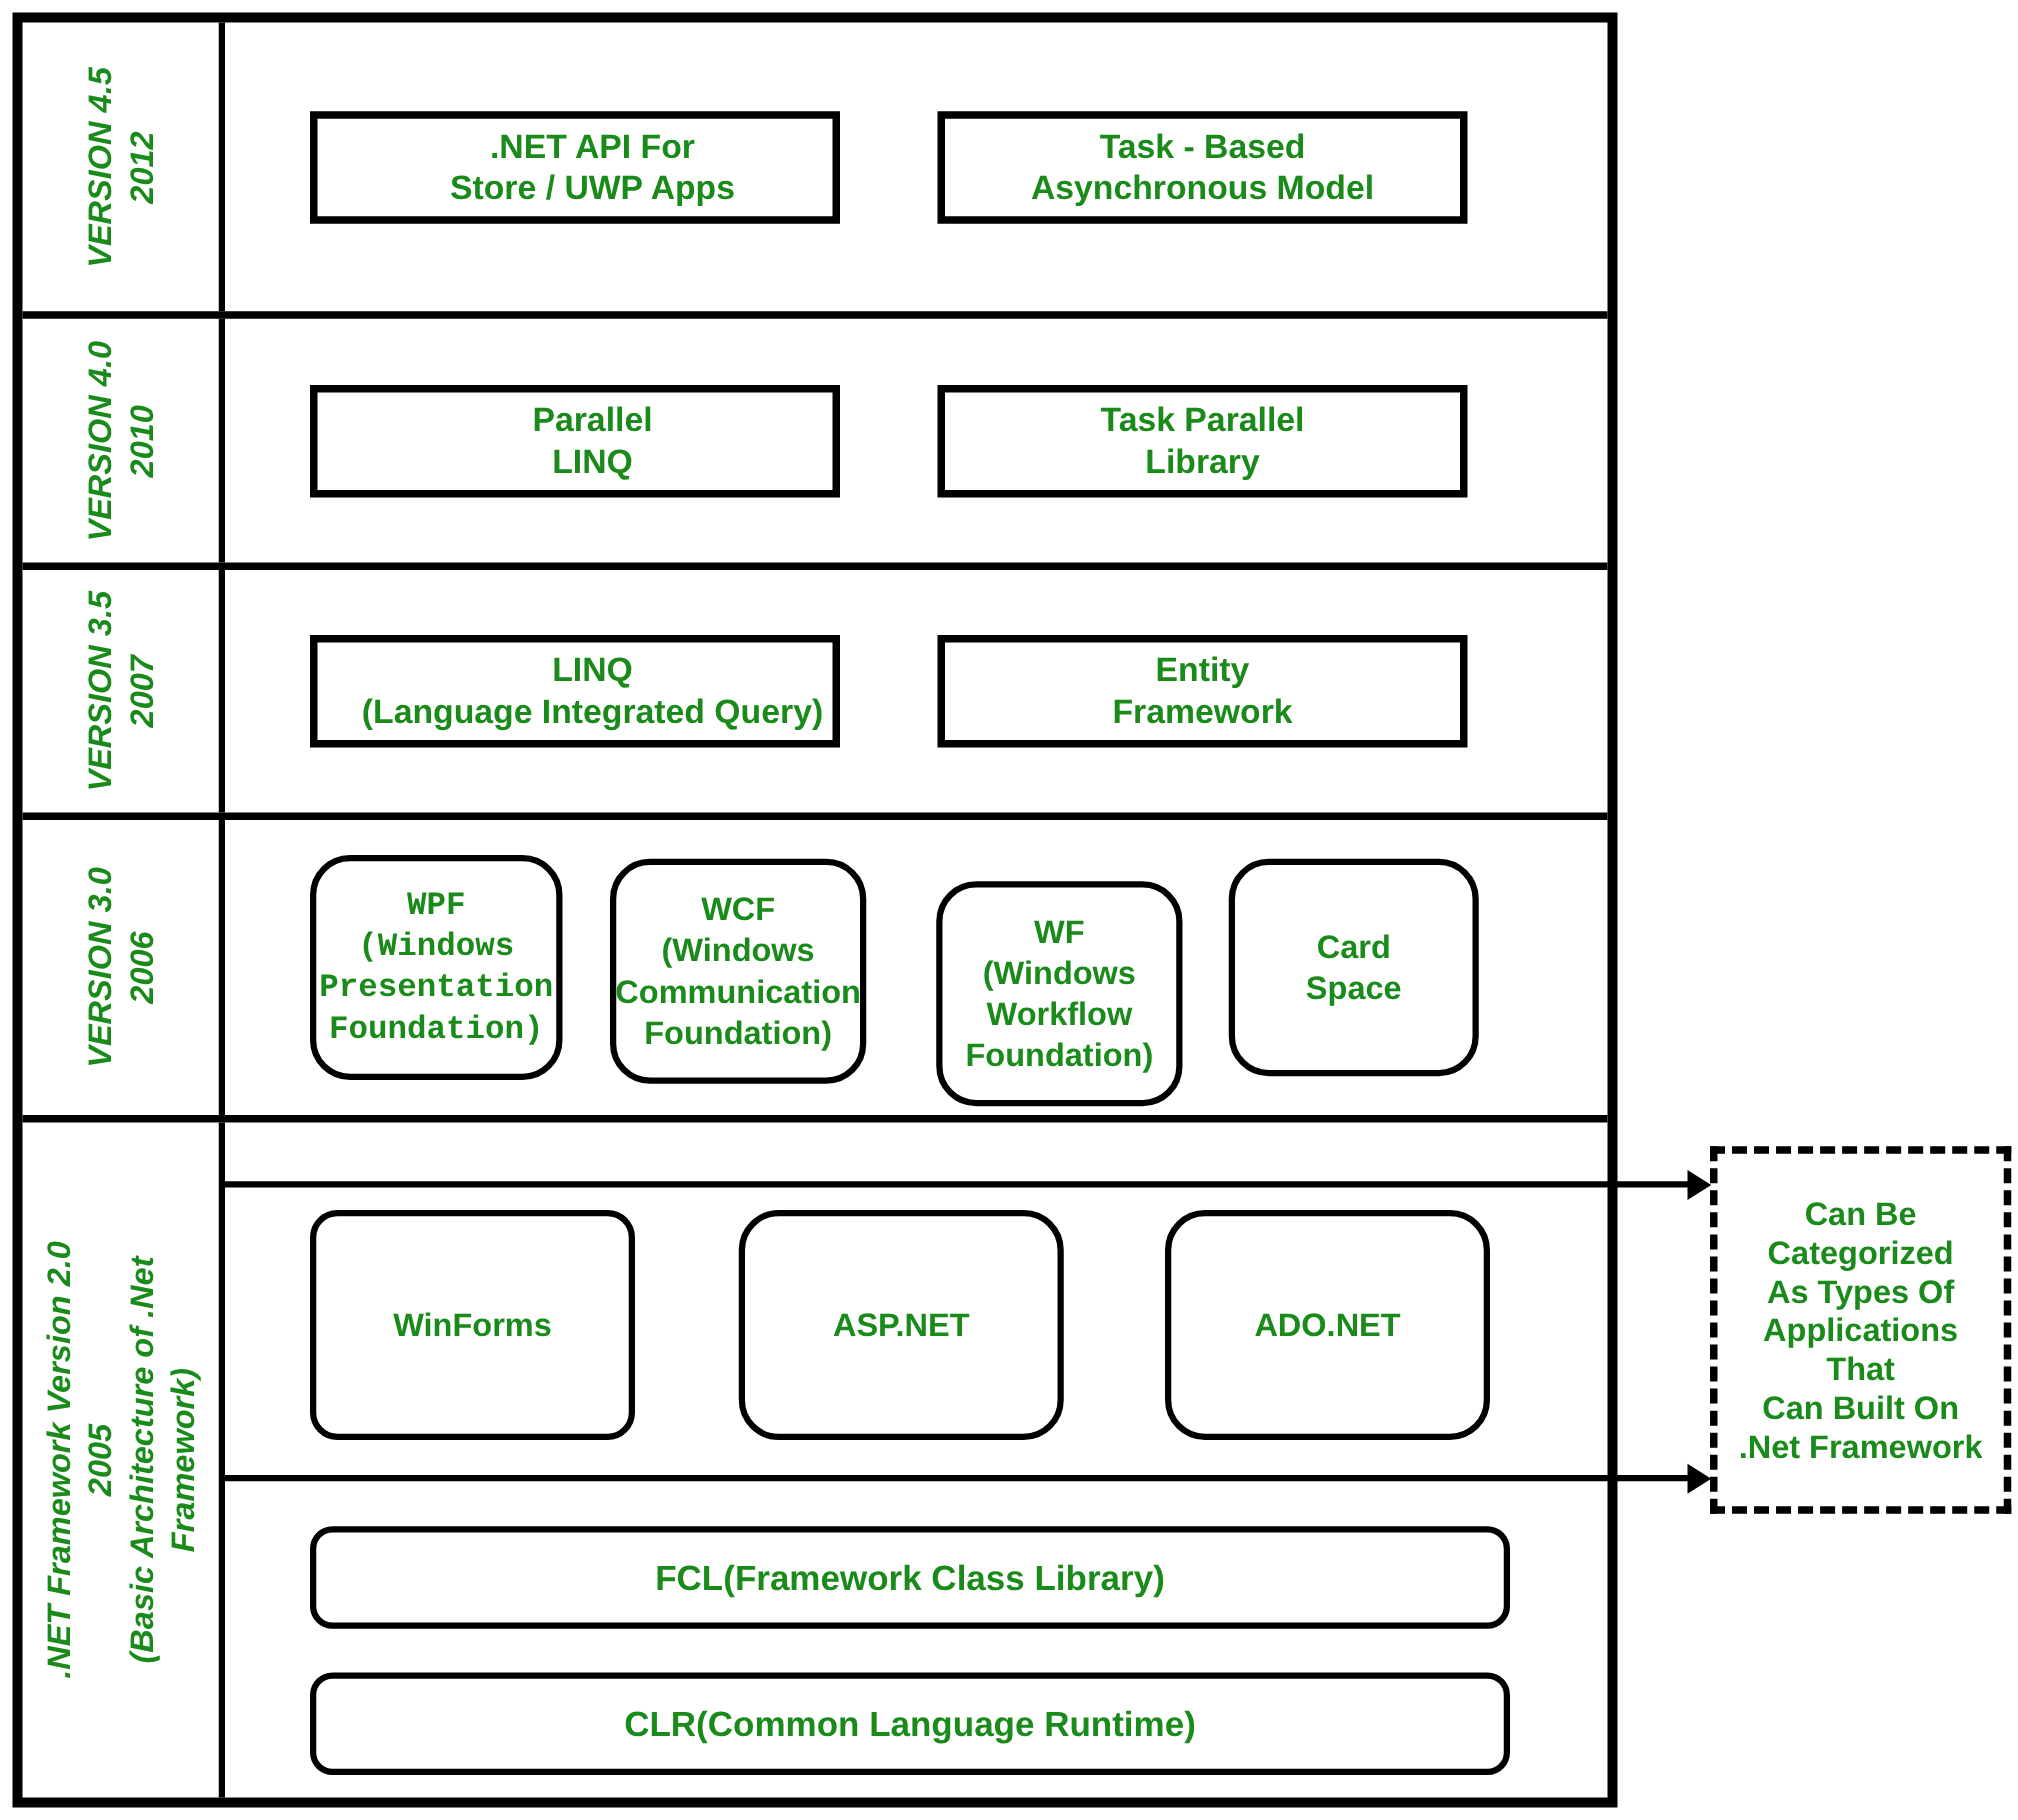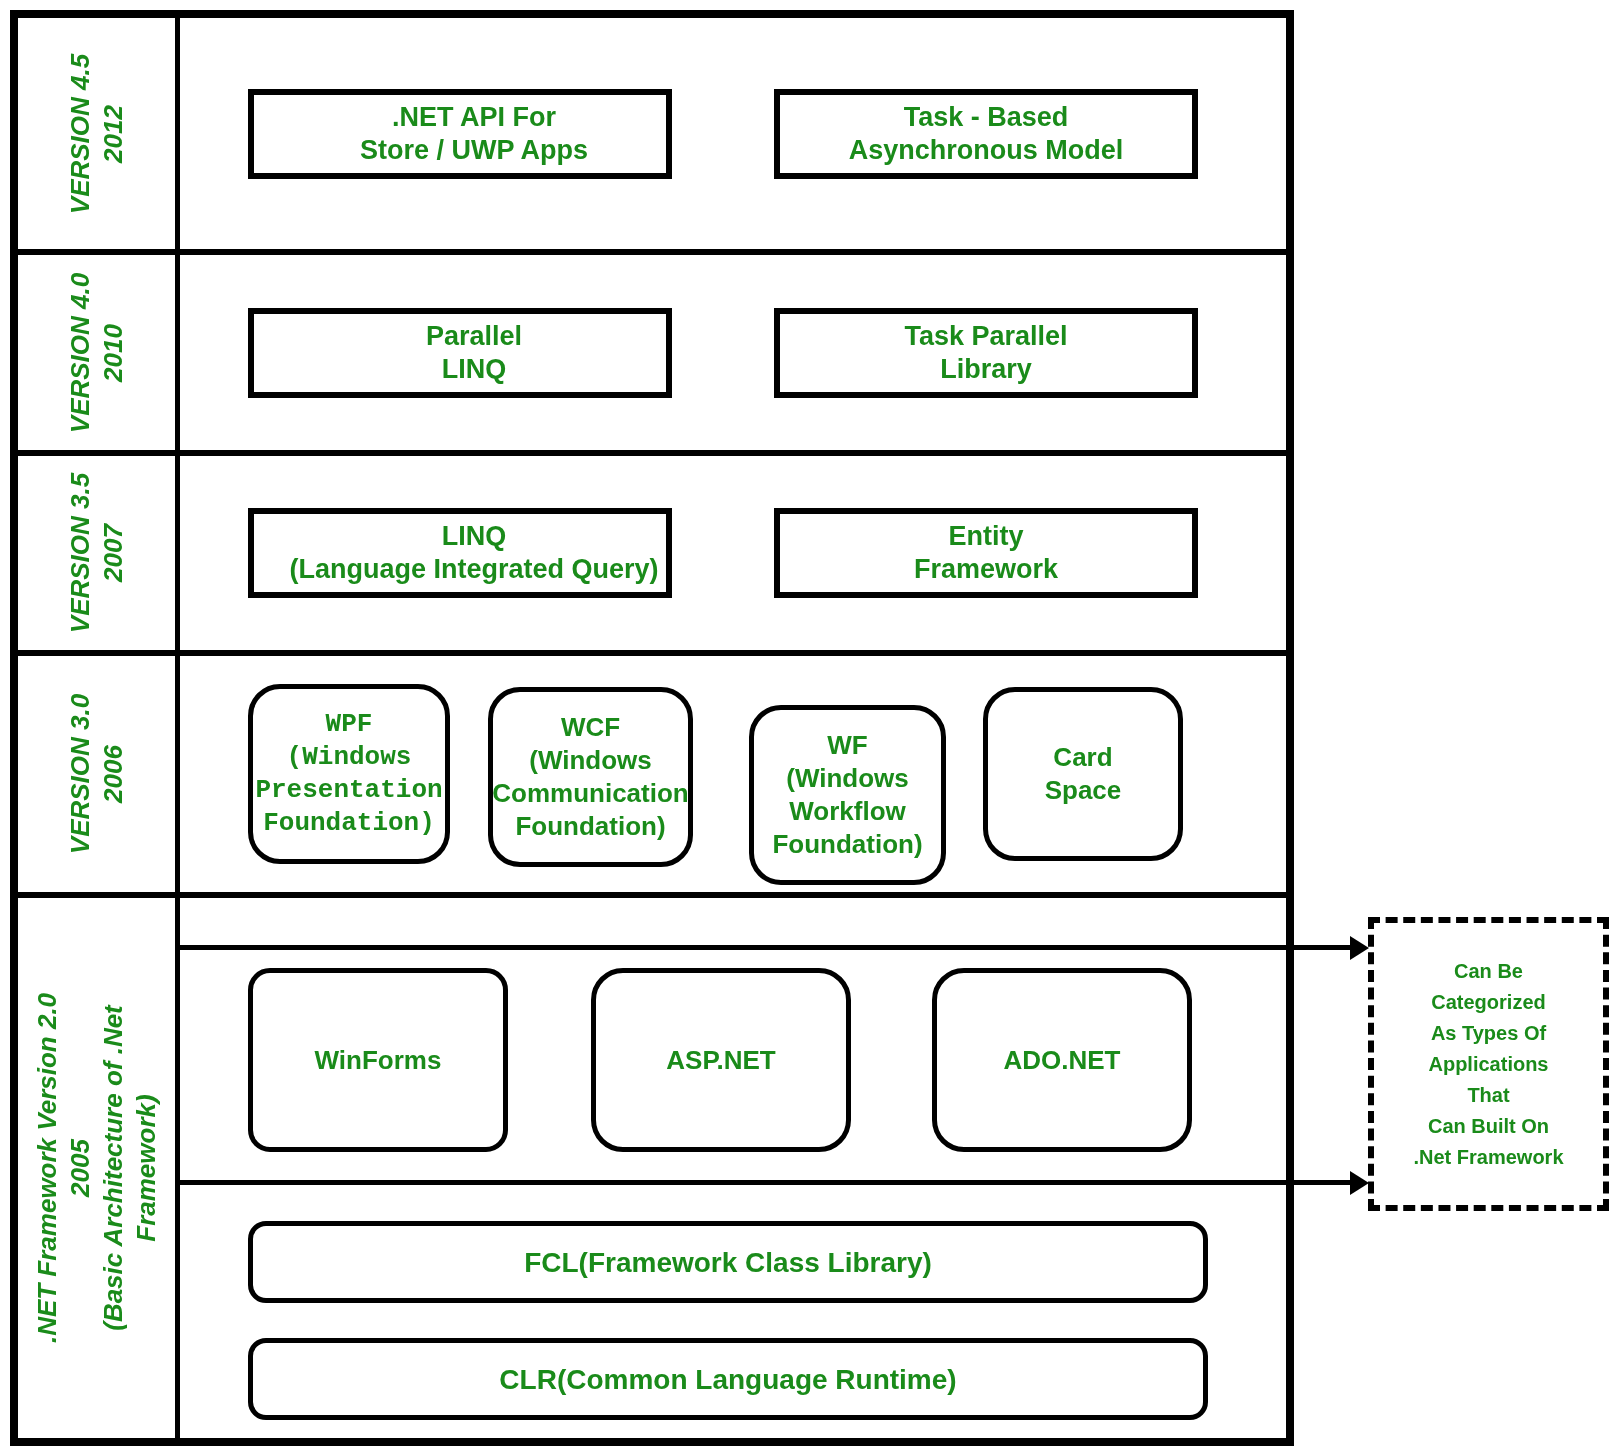--- a/index.html
+++ b/index.html
@@ -59,21 +59,21 @@
   .rect-box {
     width:424px; height:90px;
     border:6px solid var(--ink);
     display:flex; align-items:center; justify-content:center;
     text-align:center;
     font-weight:bold; font-size:27px; line-height:33px;
     color:var(--green);
     background:#fff;
   }
   .rect-box.first { margin-left:68px;padding-left:28px; }
-  .rect-box.second { margin-left:102px; }
+  .rect-box.second { margin-left:78px; }
 
   
   .round-box {
     position:absolute;
     border:5px solid var(--ink);
     border-radius:32px;
     display:flex; align-items:center; justify-content:center;
     text-align:center;
     font-weight:bold; font-size:26px; line-height:33px;
     color:var(--green);
@@ -114,21 +114,21 @@
   .arrow-bottom { top:1180px; }
 
   
   .annotation {
     position:absolute; left:1368px; top:917px;
     width:241px; height:294px;
     border:6px dashed var(--ink);
     background:#fff;
     display:flex; align-items:center; justify-content:center;
     text-align:center;
-    font-weight:bold; font-size:20px; line-height:31px;
+    font-weight:bold; font-size:26px; line-height:31px;
     color:var(--green);
     z-index:4;
   }
 </style>
 </head>
 <body>
 
 <div class="frame">
 
   <div class="row row1">

